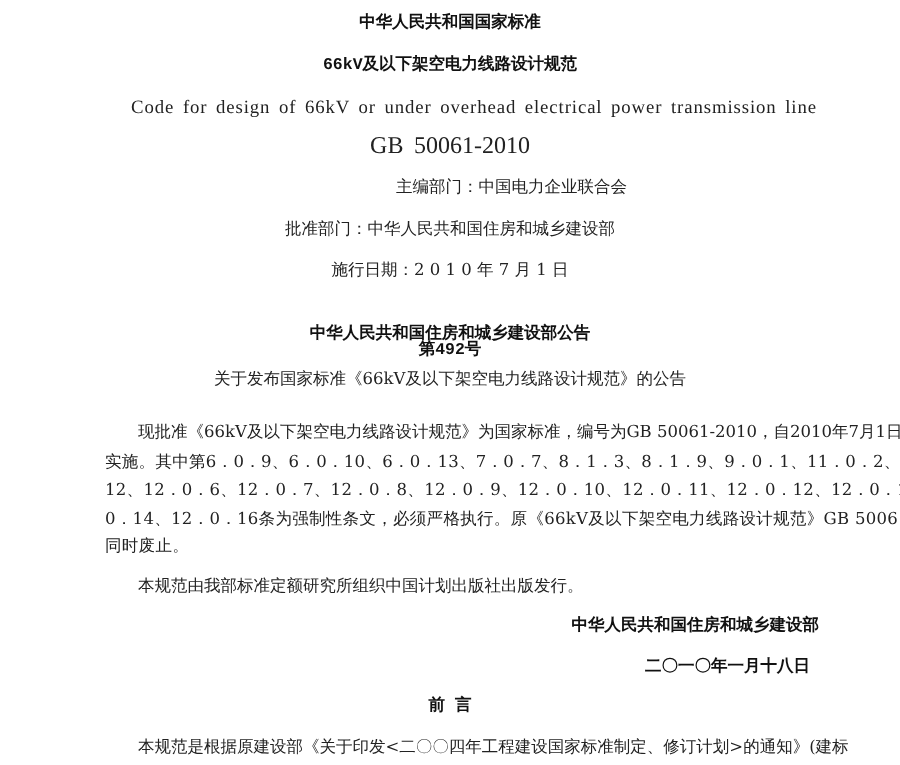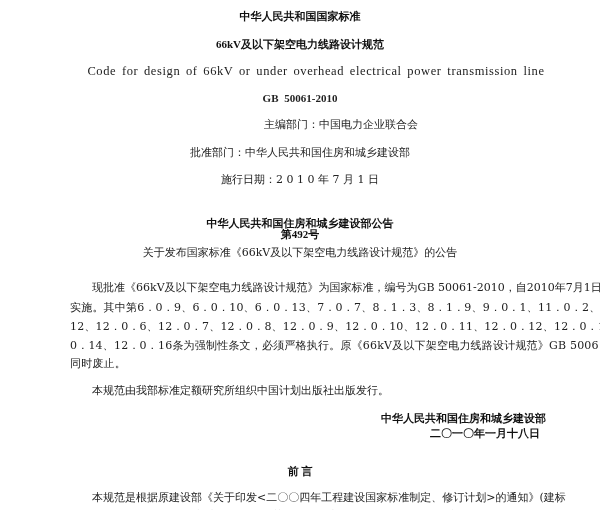--- a/index.html
+++ b/index.html
@@ -1,24 +1,24 @@
 <!DOCTYPE html>
 <html><head>
   <meta charset="utf-8">
   <style>
     html, body { margin: 0; padding: 0; background: #ffffff; }
     body { width: 600px; height: 510px; overflow: hidden; position: relative;
       font-family: "DejaVu Serif", "Liberation Serif", serif; color: #222; }
     .line { position: absolute; white-space: nowrap; font-size: 11px; line-height: 14px; }
     .center { left: 0; width: 600px; text-align: center; }
-    .bold { font-weight: bold; font-family: Liberation Serif, serif; color: #111; }
+    .bold { font-weight: bold; font-family: Liberation Mono, monospace; color: #111; }
     .body-l { left: 70px; letter-spacing: 0.2px; }
     .indent { left: 92px; }
     .en { font-family: "Liberation Serif", serif; font-size: 12.5px; letter-spacing: 0.6px; word-spacing: 2px; padding-left: 16px; }
-    .gb { font-family: "Liberation Serif", serif; font-size: 11px; font-weight: bold; word-spacing: 3px; }
+    .gb { font-family: "Liberation Serif", serif; font-size: 16px; font-weight: normal; word-spacing: 3px; }
   </style>
 </head>
 <body>
 
 <div>
   <div class="line center bold" style="top:9px;">中华人民共和国国家标准</div>
   <div class="line center bold" style="top:37px;">66kV及以下架空电力线路设计规范</div>
   <div class="line center en" style="top:64px;">Code for design of 66kV or under overhead electrical power transmission line</div>
   <div class="line center gb" style="top:91px;">GB  50061-2010</div>
   <div class="line center" style="top:118px;padding-left:41px;">主编部门：中国电力企业联合会</div>
@@ -30,18 +30,18 @@
 
   <div class="line indent" style="top:281px;">现批准《66kV及以下架空电力线路设计规范》为国家标准，编号为GB  50061-2010，自2010年7月1日起</div>
   <div class="line body-l" style="top:301px;">实施。其中第6．0．9、6．0．10、6．0．13、7．0．7、8．1．3、8．1．9、9．0．1、11．0．2、11．0．</div>
   <div class="line body-l" style="top:320px;">12、12．0．6、12．0．7、12．0．8、12．0．9、12．0．10、12．0．11、12．0．12、12．0．13、12．</div>
   <div class="line body-l" style="top:339px;">0．14、12．0．16条为强制性条文，必须严格执行。原《66kV及以下架空电力线路设计规范》GB  50061-97</div>
   <div class="line body-l" style="top:357px;">同时废止。</div>
 
   <div class="line indent" style="top:384px;">本规范由我部标准定额研究所组织中国计划出版社出版发行。</div>
 
   <div class="line bold" style="top:411px; left:381px;">中华人民共和国住房和城乡建设部</div>
-  <div class="line bold" style="top:426px; left:430px;">二〇一〇年一月十八日</div>
+  <div class="line bold" style="top:438px; left:430px;">二〇一〇年一月十八日</div>
 
   <div class="line center bold" style="top:464px;">前 言</div>
   <div class="line indent" style="top:491px;">本规范是根据原建设部《关于印发&lt;二〇〇四年工程建设国家标准制定、修订计划&gt;的通知》(建标</div>
   <div class="line body-l" style="top:509px;">[2004]67号)的要求，由主编单位会同有关单位对国家标准《66kV及以下架空电力线路设计规范》GB  50061-</div>
 </div>
 
 </body></html>

